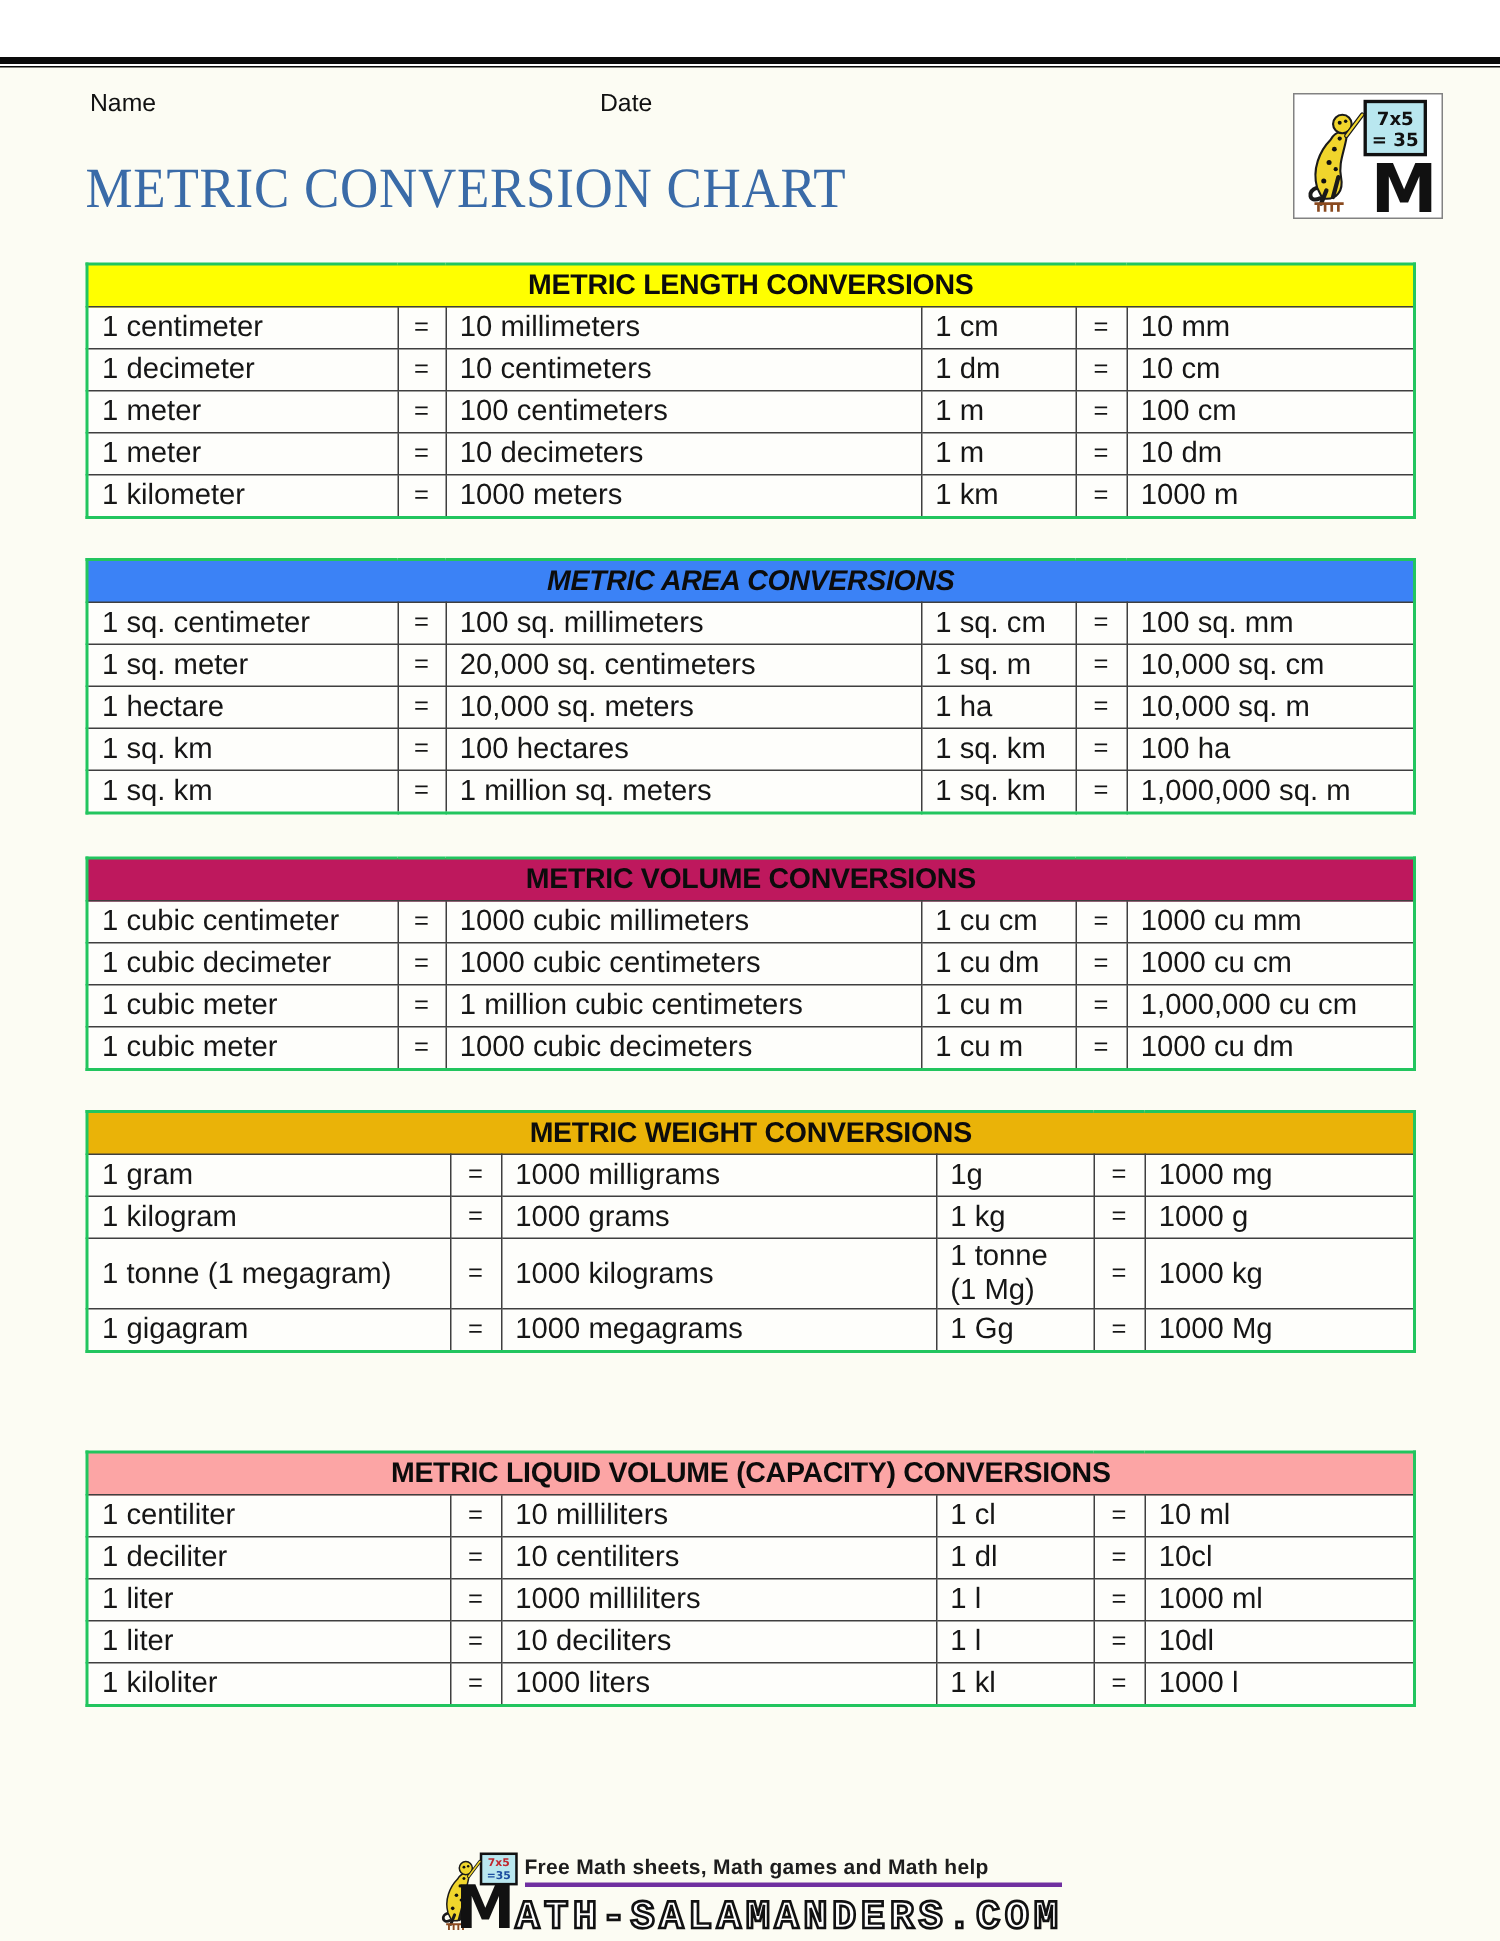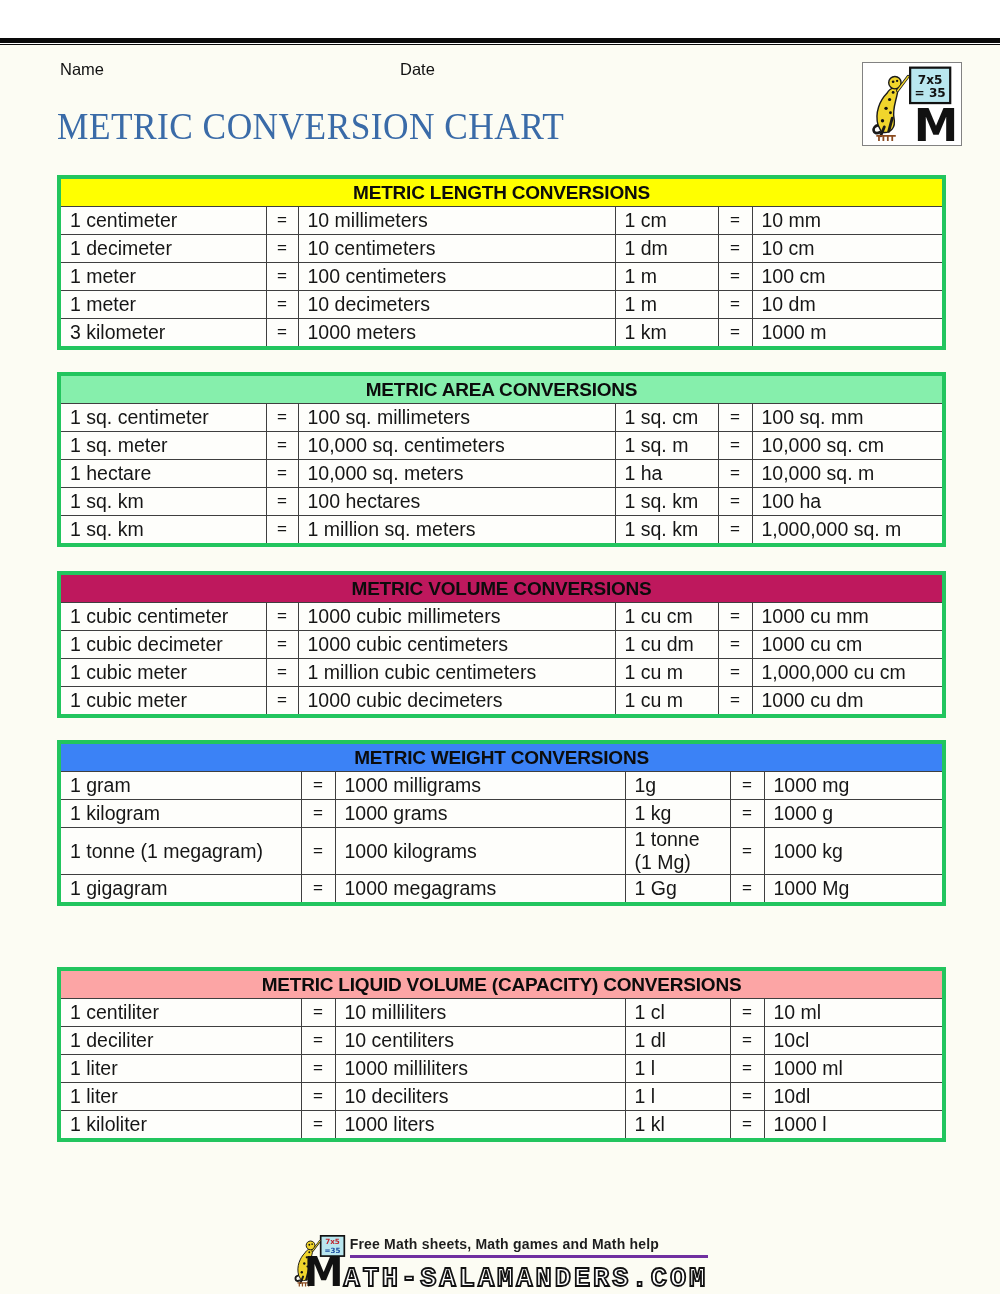--- a/index.html
+++ b/index.html
@@ -29,21 +29,21 @@
   }
   .logo-box svg{width:100%;height:100%;display:block;}
 
   
   .conv{
     position:absolute;left:57px;width:885px;
     border-collapse:collapse;table-layout:fixed;
     font-size:19.5px;color:#161616;background:#fefefb;
   }
   .conv,.conv th,.conv td{border:1px solid #3f3f3f;}
-  .conv{border:4px solid #22c55e;}
+  .conv{border:2px solid #22c55e;}
   .conv th{
     font-size:19px;font-weight:bold;text-align:center;
     height:25px;letter-spacing:-0.2px;color:#0c0c0c;
   }
   .conv td{height:27px;padding:0 2px 0 9px;white-space:pre-line;line-height:1.18;vertical-align:middle;}
   .conv td:nth-child(2),.conv td:nth-child(5){text-align:center;padding:0;font-size:17px;}
   .grid-a col:nth-child(1){width:207px}.grid-a col:nth-child(2){width:32px}
   .grid-a col:nth-child(3){width:317px}.grid-a col:nth-child(4){width:103px}
   .grid-a col:nth-child(5){width:34px}.grid-a col:nth-child(6){width:192px}
   .grid-b col:nth-child(1){width:242px}.grid-b col:nth-child(2){width:34px}
@@ -155,54 +155,54 @@
         </tr>
         <tr>
           <td>1 meter</td>
           <td>=</td>
           <td>10 decimeters</td>
           <td>1 m</td>
           <td>=</td>
           <td>10 dm</td>
         </tr>
         <tr>
-          <td>3 kilometer</td>
+          <td>1 kilometer</td>
           <td>=</td>
           <td>1000 meters</td>
           <td>1 km</td>
           <td>=</td>
           <td>1000 m</td>
         </tr>
       </tbody>
     </table>
     <table class="conv grid-a pos-1">
       <colgroup>
         <col>
         <col>
         <col>
         <col>
         <col>
         <col>
       </colgroup>
       <tbody>
         <tr>
-          <th colspan="6" style="background: #86efac;">METRIC AREA CONVERSIONS</th>
+          <th colspan="6" style="background: #3b82f6; font-style: italic;">METRIC AREA CONVERSIONS</th>
         </tr>
         <tr>
           <td>1 sq. centimeter</td>
           <td>=</td>
           <td>100 sq. millimeters</td>
           <td>1 sq. cm</td>
           <td>=</td>
           <td>100 sq. mm</td>
         </tr>
         <tr>
           <td>1 sq. meter</td>
           <td>=</td>
-          <td>10,000 sq. centimeters</td>
+          <td>20,000 sq. centimeters</td>
           <td>1 sq. m</td>
           <td>=</td>
           <td>10,000 sq. cm</td>
         </tr>
         <tr>
           <td>1 hectare</td>
           <td>=</td>
           <td>10,000 sq. meters</td>
           <td>1 ha</td>
           <td>=</td>
@@ -277,21 +277,21 @@
       <colgroup>
         <col>
         <col>
         <col>
         <col>
         <col>
         <col>
       </colgroup>
       <tbody>
         <tr>
-          <th colspan="6" style="background: #3b82f6;">METRIC WEIGHT CONVERSIONS</th>
+          <th colspan="6" style="background: #eab308;">METRIC WEIGHT CONVERSIONS</th>
         </tr>
         <tr>
           <td>1 gram</td>
           <td>=</td>
           <td>1000 milligrams</td>
           <td>1g</td>
           <td>=</td>
           <td>1000 mg</td>
         </tr>
         <tr>

